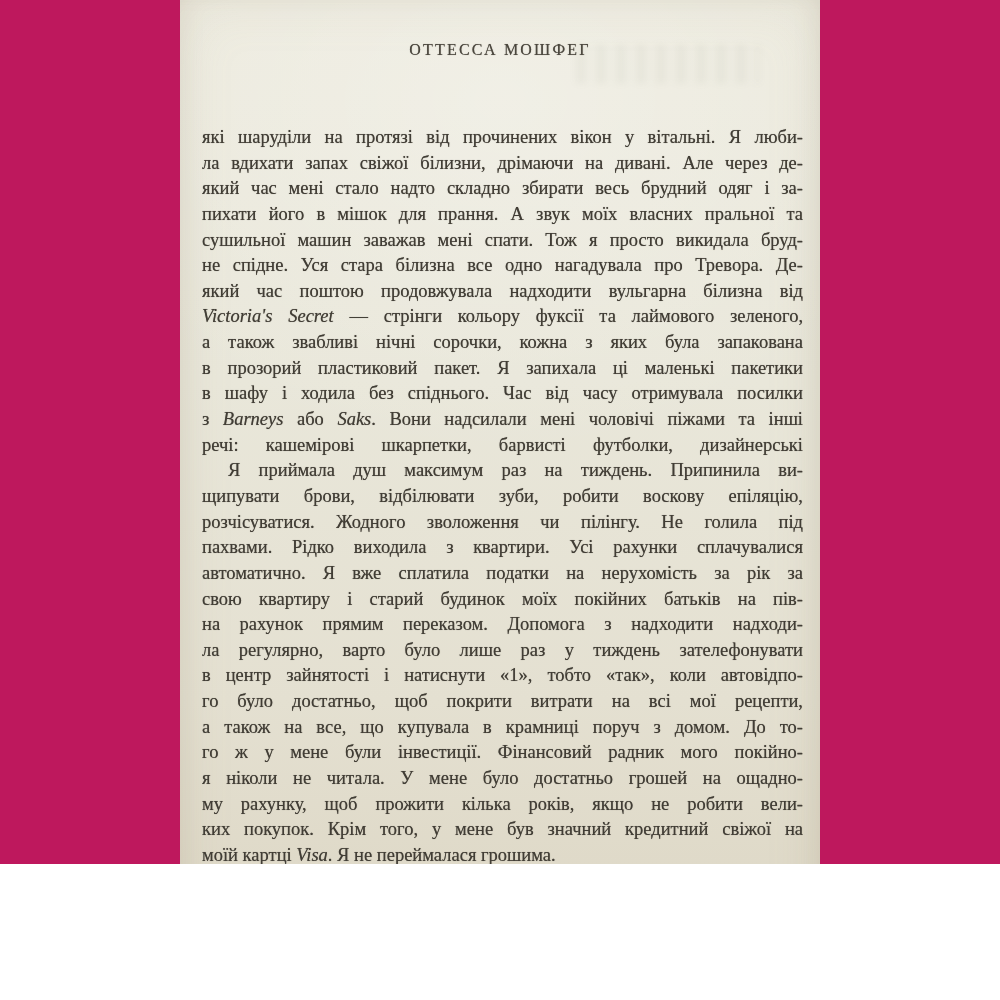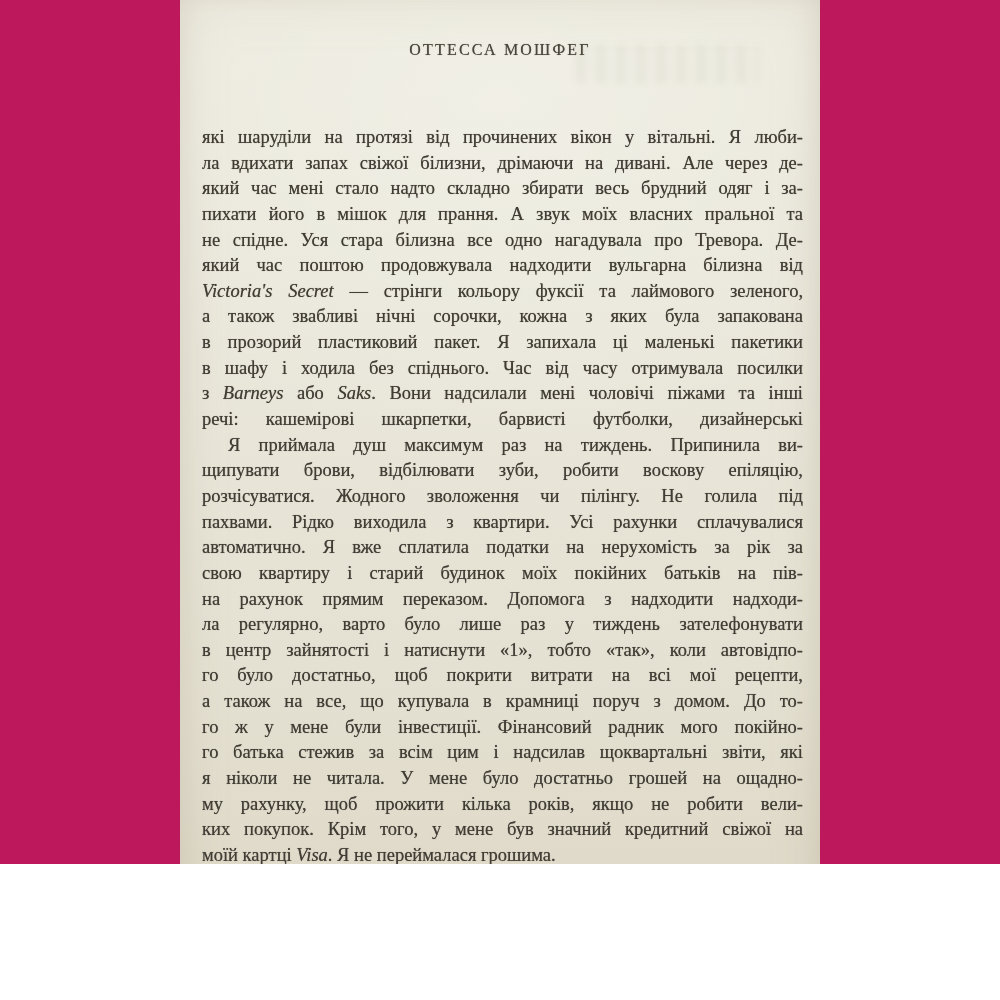--- a/index.html
+++ b/index.html
@@ -100,20 +100,21 @@
     <div class="bleedthrough-smudge smudge-bottom"></div>
 
     <div class="running-header">ОТТЕССА МОШФЕГ</div>
 
     <div class="body-text">
         <div class="para">
           <div class="line">які шаруділи на протязі від прочинених вікон у вітальні. Я люби-</div>
           <div class="line">ла вдихати запах свіжої білизни, дрімаючи на дивані. Але через де-</div>
           <div class="line">який час мені стало надто складно збирати весь брудний одяг і за-</div>
           <div class="line">пихати його в мішок для прання. А звук моїх власних пральної та</div>
+          <div class="line">сушильної машин заважав мені спати. Тож я просто викидала бруд-</div>
           <div class="line">не спідне. Уся стара білизна все одно нагадувала про Тревора. Де-</div>
           <div class="line">який час поштою продовжувала надходити вульгарна білизна від</div>
           <div class="line"><i>Victoria's Secret</i> — стрінги кольору фуксії та лаймового зеленого,</div>
           <div class="line">а також звабливі нічні сорочки, кожна з яких була запакована</div>
           <div class="line">в прозорий пластиковий пакет. Я запихала ці маленькі пакетики</div>
           <div class="line">в шафу і ходила без спіднього. Час від часу отримувала посилки</div>
           <div class="line">з <i>Barneys</i> або <i>Saks</i>. Вони надсилали мені чоловічі піжами та інші</div>
           <div class="line">речі: кашемірові шкарпетки, барвисті футболки, дизайнерські</div>
         </div>
         <div class="para">
@@ -122,21 +123,20 @@
           <div class="line">розчісуватися. Жодного зволоження чи пілінгу. Не голила під</div>
           <div class="line">пахвами. Рідко виходила з квартири. Усі рахунки сплачувалися</div>
           <div class="line">автоматично. Я вже сплатила податки на нерухомість за рік за</div>
           <div class="line">свою квартиру і старий будинок моїх покійних батьків на пів-</div>
           <div class="line">на рахунок прямим переказом. Допомога з надходити надходи-</div>
           <div class="line">ла регулярно, варто було лише раз у тиждень зателефонувати</div>
           <div class="line">в центр зайнятості і натиснути «1», тобто «так», коли автовідпо-</div>
           <div class="line">го було достатньо, щоб покрити витрати на всі мої рецепти,</div>
           <div class="line">а також на все, що купувала в крамниці поруч з домом. До то-</div>
           <div class="line">го ж у мене були інвестиції. Фінансовий радник мого покійно-</div>
-          <div class="line">го батька стежив за всім цим і надсилав щоквартальні звіти, які</div>
           <div class="line">я ніколи не читала. У мене було достатньо грошей на ощадно-</div>
           <div class="line">му рахунку, щоб прожити кілька років, якщо не робити вели-</div>
           <div class="line">ких покупок. Крім того, у мене був значний кредитний свіжої на</div>
           <div class="line flush-left">моїй картці <i>Visa</i>. Я не переймалася грошима.</div>
         </div>
       </div>
 
     <div class="page-number">10</div>
 
     <div class="page-bottom-edge"></div>

